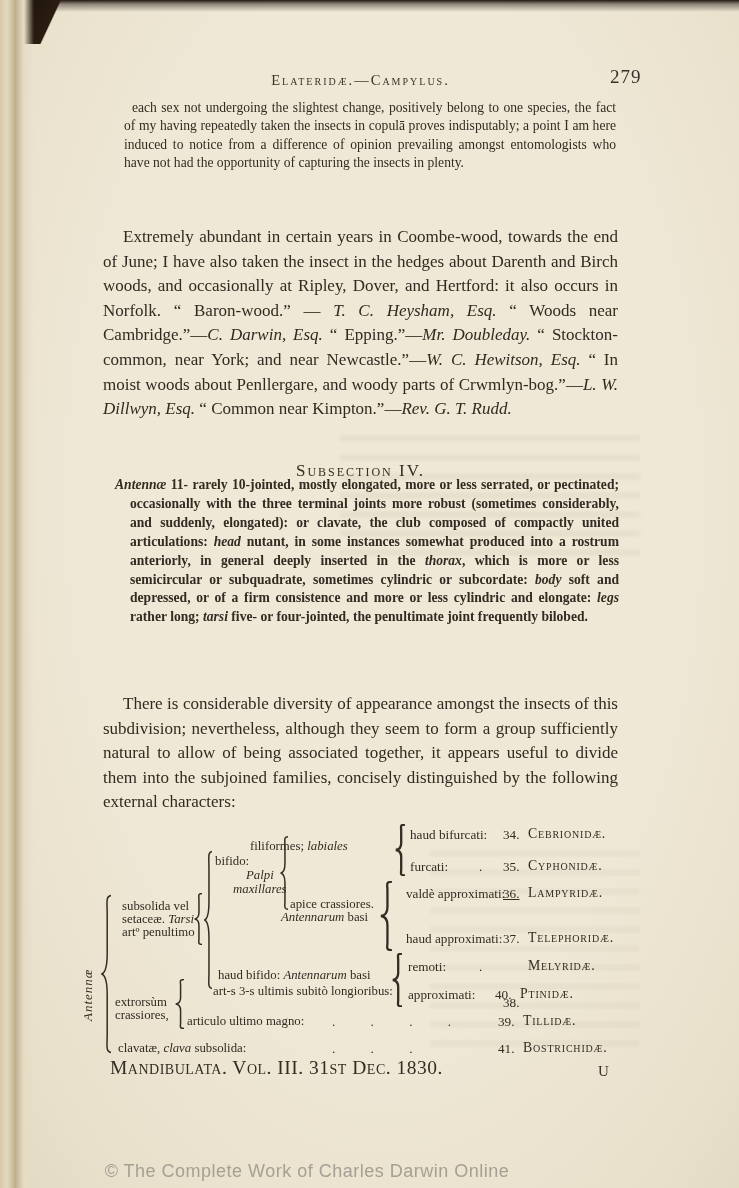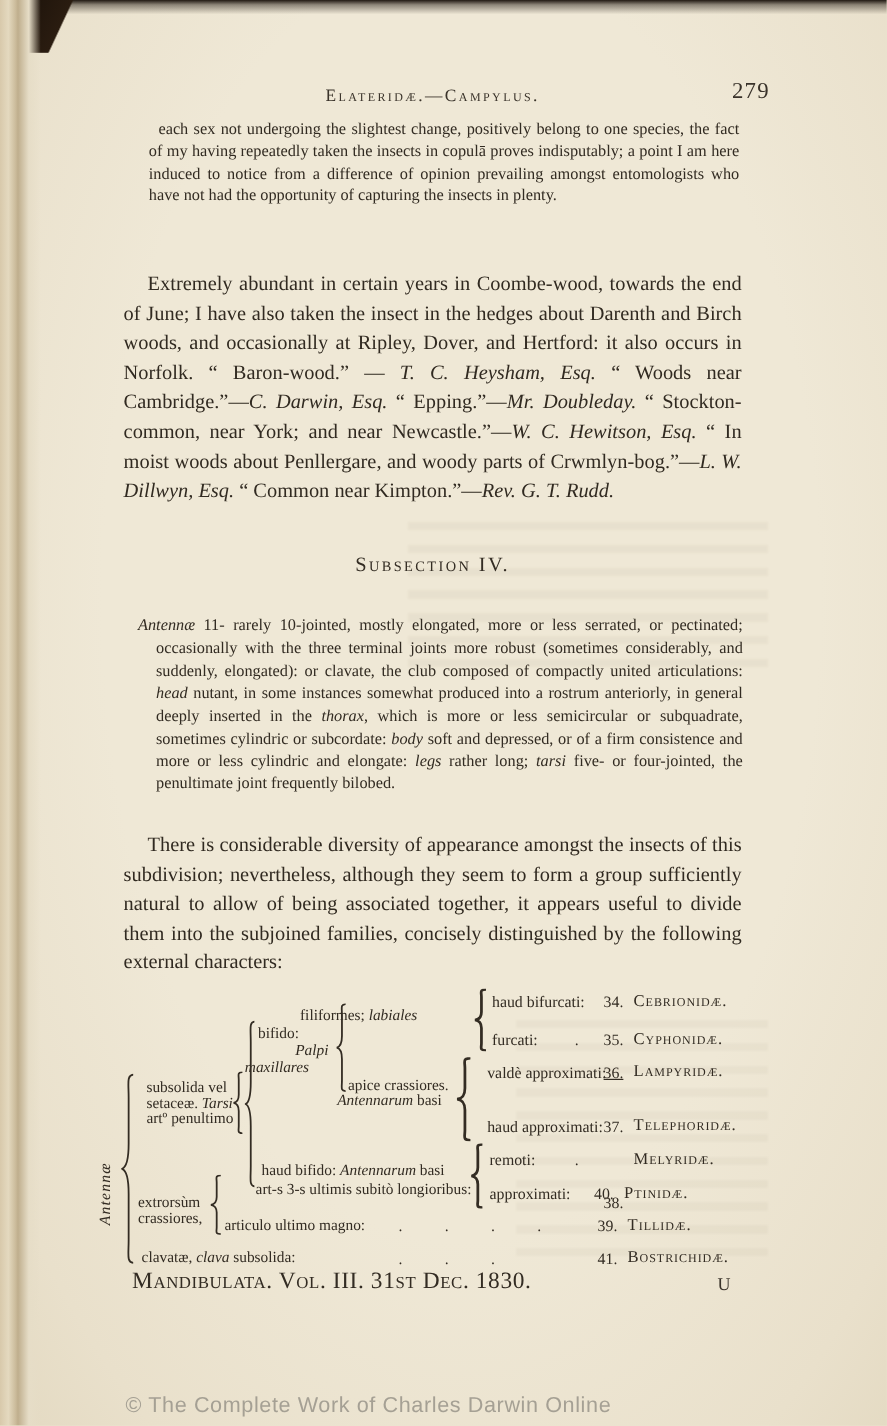--- a/index.html
+++ b/index.html
@@ -23,21 +23,21 @@
   
   .running-header{position:absolute;left:103px;top:72px;width:515px;text-align:center;
     font-variant:small-caps;letter-spacing:2px;font-size:14.5px;color:#3a332a;}
   .page-number{position:absolute;left:610px;top:66px;font-size:19px;letter-spacing:1px;color:#39322a;}
   
   .para{position:absolute;text-align:justify;margin:0;}
   .p-small{font-size:13.6px;line-height:18.4px;}
   .p-large{font-size:17px;line-height:24.6px;color:#312a21;}
   .p1{left:124px;top:99px;width:492px;text-indent:8px;}
   .p2{left:103px;top:225px;width:515px;text-indent:20px;}
-  .p3{left:115px;top:512px;width:504px;line-height:18.9px;padding-left:15px;text-indent:-15px;box-sizing:border-box;}
+  .p3{left:115px;top:476px;width:504px;line-height:18.9px;padding-left:15px;text-indent:-15px;box-sizing:border-box;font-weight:bold;}
   .p4{left:103px;top:692px;width:515px;text-indent:20px;}
   .subsection{position:absolute;left:103px;top:461px;width:515px;margin:0;text-align:center;
     font-variant:small-caps;font-weight:normal;font-size:17px;letter-spacing:2px;color:#342d24;}
   
   .key{position:absolute;left:0;top:0;font-size:12.8px;}
   .key .k{position:absolute;white-space:pre;}
   .key .side-label{position:absolute;left:80px;top:925px;height:96px;
     writing-mode:vertical-rl;transform:rotate(180deg);font-style:italic;font-size:13px;letter-spacing:1px;}
   .key .term{font-size:13.2px;text-align:right;}
   .key .num{font-size:13.2px;}
@@ -101,21 +101,21 @@
         </svg></div>
     <div class="brace" style="left:175px;top:979px;width:9px;height:50px;"><svg width="100%" height="100%" viewBox="0 0 10 100" preserveAspectRatio="none">
           <path d="M10 1 C4.5 1.5 6.2 5 6.2 13 L6.2 37 C6.2 45 4.8 49 0.8 50 C4.8 51 6.2 55 6.2 63 L6.2 87 C6.2 95 4.5 98.5 10 99" fill="none" stroke="#332c23" stroke-width="1.5" stroke-linecap="round" vector-effect="non-scaling-stroke"></path>
         </svg></div>
 
     <span class="k" style="left:122px;top:899px;"><span>subsolida vel</span></span>
     <span class="k" style="left:122px;top:912px;"><span>setaceæ. </span><i>Tarsi</i></span>
     <span class="k" style="left:122px;top:925px;"><span>artº penultimo</span></span>
     <span class="k" style="left:215px;top:854px;"><span>bifido:</span></span>
     <span class="k" style="left:246px;top:868px;"><i>Palpi</i></span>
-    <span class="k" style="left:204px;top:882px;"><i>maxillares</i></span>
+    <span class="k" style="left:233px;top:882px;"><i>maxillares</i></span>
     <span class="k" style="left:250px;top:839px;"><span>filiformes; </span><i>labiales</i></span>
     <span class="k" style="left:290px;top:897px;"><span>apice crassiores.</span></span>
     <span class="k" style="left:281px;top:910px;"><i>Antennarum</i><span> basi</span></span>
     <span class="k" style="left:218px;top:968px;"><span>haud bifido: </span><i>Antennarum</i><span> basi</span></span>
     <span class="k" style="left:213px;top:984px;"><span>art-s 3-s ultimis subitò longioribus:</span></span>
     <span class="k" style="left:115px;top:995px;"><span>extrorsùm</span></span>
     <span class="k" style="left:115px;top:1008px;"><span>crassiores,</span></span>
     <span class="k" style="left:187px;top:1014px;"><span>articulo ultimo magno:</span></span>
     <span class="k" style="left:118px;top:1041px;"><span>clavatæ, </span><i>clava</i><span> subsolida:</span></span>
 

